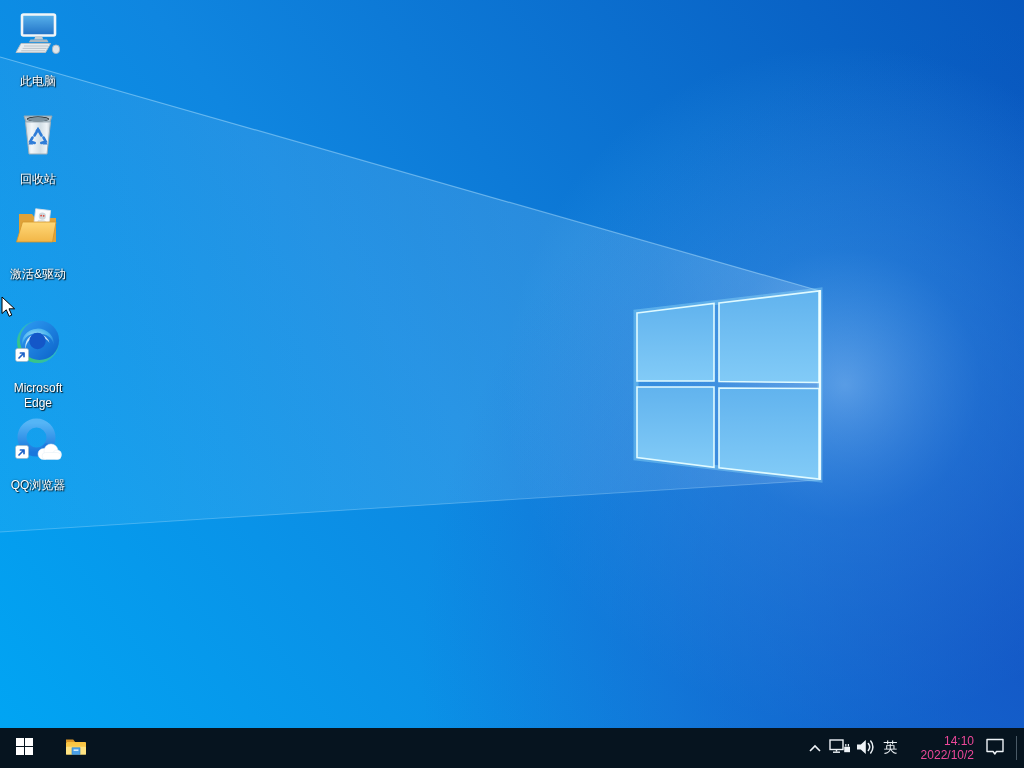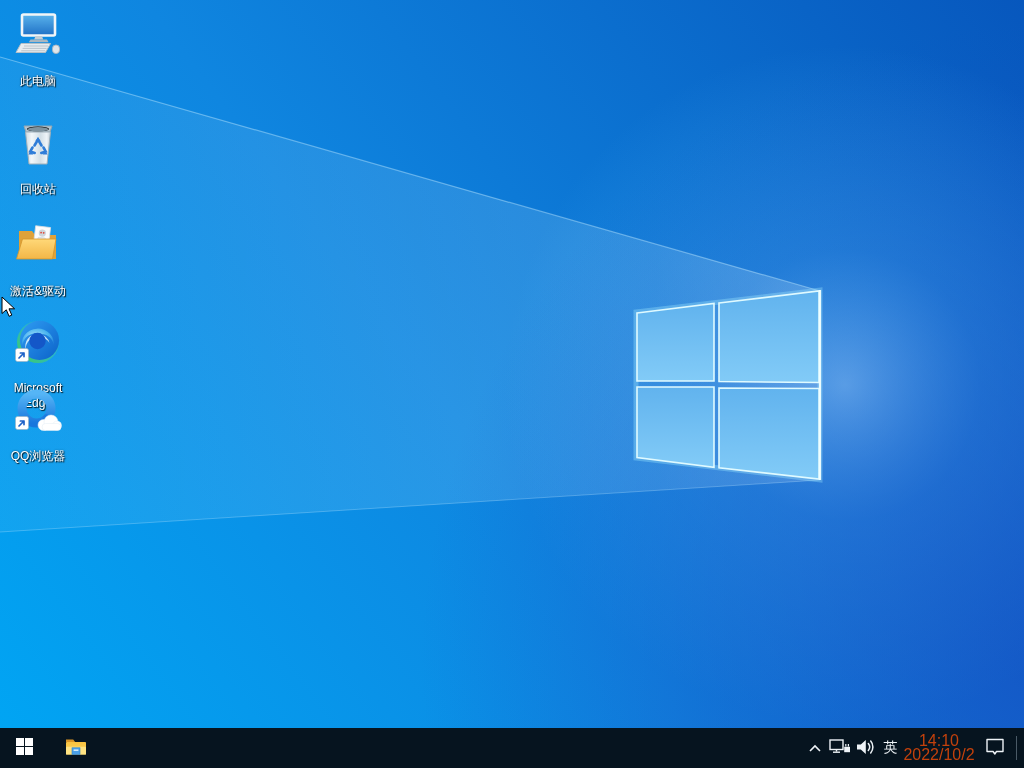--- a/index.html
+++ b/index.html
@@ -16,21 +16,21 @@
   .shortcut-badge { position: absolute; left: 1px; bottom: 1px; }
 
   
   .taskbar { position: absolute; left: 0; bottom: 0; width: 1024px; height: 40px; background: #06141f; display: flex; align-items: stretch; z-index: 5; }
   .tb-btn { width: 48px; height: 40px; display: flex; align-items: center; justify-content: center; background: transparent; border: none; }
   .tray { margin-left: auto; display: flex; align-items: stretch; }
   .tray-btn { display: flex; align-items: center; justify-content: center; border: none; background: transparent; padding: 0; }
   .w-chevron { width: 24px; }
   .w-net, .w-vol { width: 25px; }
   .w-ime { width: 27px; color: #eef3f7; font-size: 14px; }
-  .clock { width: 70px; display: flex; flex-direction: column; align-items: center; justify-content: center; color: #c2410c; font-size: 16px; line-height: 14px; }
+  .clock { width: 70px; display: flex; flex-direction: column; align-items: flex-end; justify-content: center; color: #ec4899; font-size: 12px; line-height: 14px; }
   .w-action { width: 42px; }
   .tb-divider { width: 1px; height: 24px; background: #4a5a66; align-self: center; }
   .show-desktop { width: 7px; }
 
   .cursor { position: absolute; left: 1px; top: 296px; z-index: 9; pointer-events: none; }
 </style>
 </head>
 <body>
 
 <svg class="wallpaper" viewBox="0 0 1024 768" preserveAspectRatio="none">
@@ -94,21 +94,21 @@
       <path d="M21.5,24 h6.5 l1.2,3.6 h-9 z" fill="#c3ced6"></path>
       <path d="M16.5,27.6 h16.5 l1.6,2.6 h-19.8 z" fill="#a9b7c1"></path>
       <polygon points="7,31.5 36.5,31.5 31.5,40.5 2,40.5" fill="#e7ecef" stroke="#b4bfc7" stroke-width="1"></polygon>
       <path d="M10,34 h24 M8.6,36.4 h24 M7.2,38.8 h24" stroke="#b4bfc7" stroke-width="0.9" fill="none"></path>
       <rect x="38.5" y="33" width="7" height="8.5" rx="3.4" fill="#dfe6ea" stroke="#aab6be" stroke-width="0.9"></rect>
     </svg>
   </div>
   <div class="label">此电脑</div>
 </div>
 
-<div class="icon-cell" style="top:120px">
+<div class="icon-cell" style="top:110px">
   <div class="glyph">
     <svg width="48" height="48" viewBox="0 0 48 48">
       <defs>
         <linearGradient id="rb-body" x1="0" y1="0" x2="1" y2="0">
           <stop offset="0" stop-color="#cdd9e1"></stop>
             <stop offset="0.25" stop-color="#f2f7fa"></stop>
           <stop offset="0.6" stop-color="#d3dfe6"></stop>
             <stop offset="0.85" stop-color="#eef4f8"></stop>
           <stop offset="1" stop-color="#c4d1d9"></stop>
         </linearGradient>
@@ -125,21 +125,21 @@
       <g fill="#2f7dd8">
         <polygon points="24,17.2 21.4,21.1 26.6,21.1"></polygon>
         <polygon points="33.6,34.6 28.6,34.4 31.2,30.1"></polygon>
         <polygon points="14.4,34.6 19.4,34.4 16.8,30.1"></polygon>
       </g>
     </svg>
   </div>
   <div class="label">回收站</div>
 </div>
 
-<div class="icon-cell" style="top:222px">
+<div class="icon-cell" style="top:205px">
   <div class="glyph">
     <svg width="48" height="48" viewBox="0 0 48 48">
       <defs>
         <linearGradient id="fl-front" x1="0" y1="0" x2="0" y2="1">
           <stop offset="0" stop-color="#ffd878"></stop>
             <stop offset="1" stop-color="#f2b647"></stop>
         </linearGradient>
       </defs>
       <path d="M5,9 h13 l3,4 h21 v24 h-37 z" fill="#dfa239"></path>
       <g transform="rotate(7 27 18)">
@@ -183,21 +183,21 @@
     <span class="shortcut-badge">
       <svg width="14" height="14" viewBox="0 0 14 14">
         <rect x="0.5" y="0.5" width="13" height="13" rx="2" fill="#ffffff" stroke="#9ab0c0" stroke-width="0.6"></rect>
         <path d="M4,10 L9,5 M9,5 h-3.6 M9,5 v3.6" stroke="#1e62c8" stroke-width="1.7" fill="none" stroke-linecap="round"></path>
       </svg>
     </span>
   </div>
   <div class="label">Microsoft Edge</div>
 </div>
 
-<div class="icon-cell" style="top:387px">
+<div class="icon-cell" style="top:416px">
   <div class="glyph">
     <svg width="48" height="48" viewBox="0 0 48 48">
       <defs>
         <linearGradient id="qq-ring" x1="0" y1="0" x2="0" y2="1">
           <stop offset="0" stop-color="#55b5f6"></stop>
             <stop offset="1" stop-color="#1877dd"></stop>
         </linearGradient>
       </defs>
       <circle cx="22.5" cy="21.5" r="14.5" fill="none" stroke="url(#qq-ring)" stroke-width="9"></circle>
       <line x1="32.5" y1="31.5" x2="38" y2="37" stroke="#1b7cdf" stroke-width="8" stroke-linecap="round"></line>

